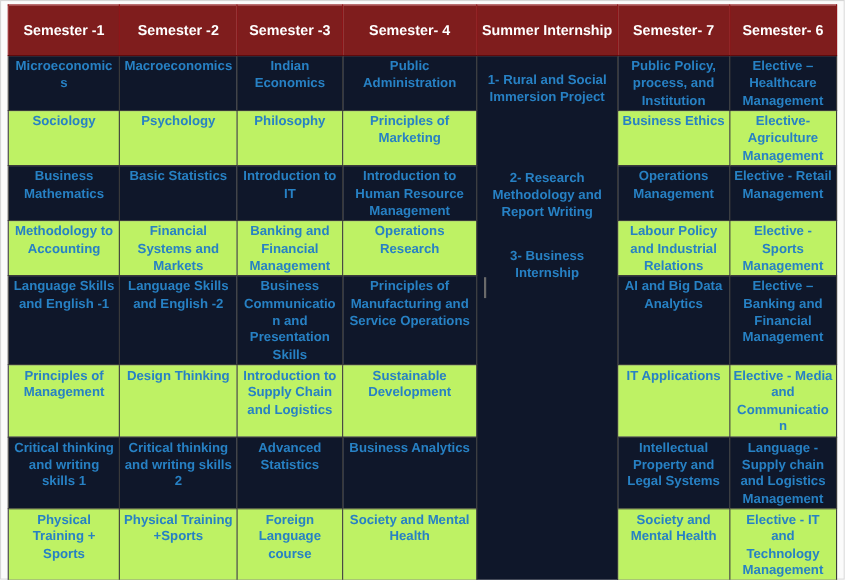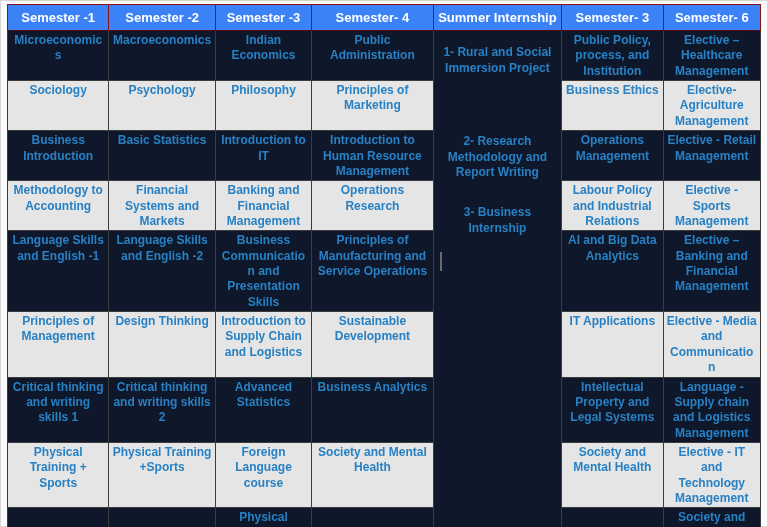--- a/index.html
+++ b/index.html
@@ -21,36 +21,36 @@
   }
   th,td{
     border:1px solid #3b3b3b;
     padding:2px 3px 1px 3px;
     text-align:center;
     vertical-align:top;
     font-weight:bold;
     word-wrap:break-word;
   }
   th{
-    background:#3b82f6;
+    background:#7f1d1d;
     color:#FFFFFF;
     border-color:#8e1418;
     border-bottom-color:#5e0a0c;
     font-size:13px;
     height:25px;
     vertical-align:middle;
-    padding:0 2px;
+    padding:10px 2px;
   }
   td{
     color:#2781C4;
     font-size:12px;
     line-height:1.28;
   }
   tr.light td{background:#0f172a;}
-  tr.gray  td{background:#e5e5e5;}
+  tr.gray  td{background:#bef264;}
   td.summer-cell{
     background:#F2F2F2;
     vertical-align:top;
   }
   .si-item{font-weight:bold;color:#2781C4;font-size:12px;line-height:1.3;}
   .si-1{margin-top:12px;text-align:center;}
   .si-2{margin-top:58px;}
   .si-3{margin-top:24px;text-align:center;}
   .text-caret{
     position:absolute;
@@ -74,21 +74,21 @@
       <col style="width:101px">
       <col style="width:97px">
   </colgroup>
   <thead>
     <tr>
       <th>Semester -1</th>
       <th>Semester -2</th>
       <th>Semester -3</th>
       <th>Semester- 4</th>
       <th>Summer Internship</th>
-      <th>Semester- 3</th>
+      <th>Semester- 7</th>
       <th>Semester- 6</th>
     </tr>
   </thead>
   <tbody>
     <tr class="light" style="height:47px">
       <td>Microeconomics</td>
       <td>Macroeconomics</td>
       <td>Indian Economics</td>
       <td>Public Administration</td>
       <td class="summer-cell" rowspan="9">
@@ -101,21 +101,21 @@
     </tr>
     <tr class="gray" style="height:48px">
       <td>Sociology</td>
       <td>Psychology</td>
       <td>Philosophy</td>
       <td>Principles of Marketing</td>
       <td>Business Ethics</td>
       <td>Elective- Agriculture Management</td>
     </tr>
     <tr class="light" style="height:50px">
-      <td>Business Introduction</td>
+      <td>Business Mathematics</td>
       <td>Basic Statistics</td>
       <td>Introduction to IT</td>
       <td>Introduction to Human Resource Management</td>
       <td>Operations Management</td>
       <td>Elective - Retail Management</td>
     </tr>
     <tr class="gray" style="height:46px">
       <td>Methodology to Accounting</td>
       <td>Financial Systems and Markets</td>
       <td>Banking and Financial Management</td>

